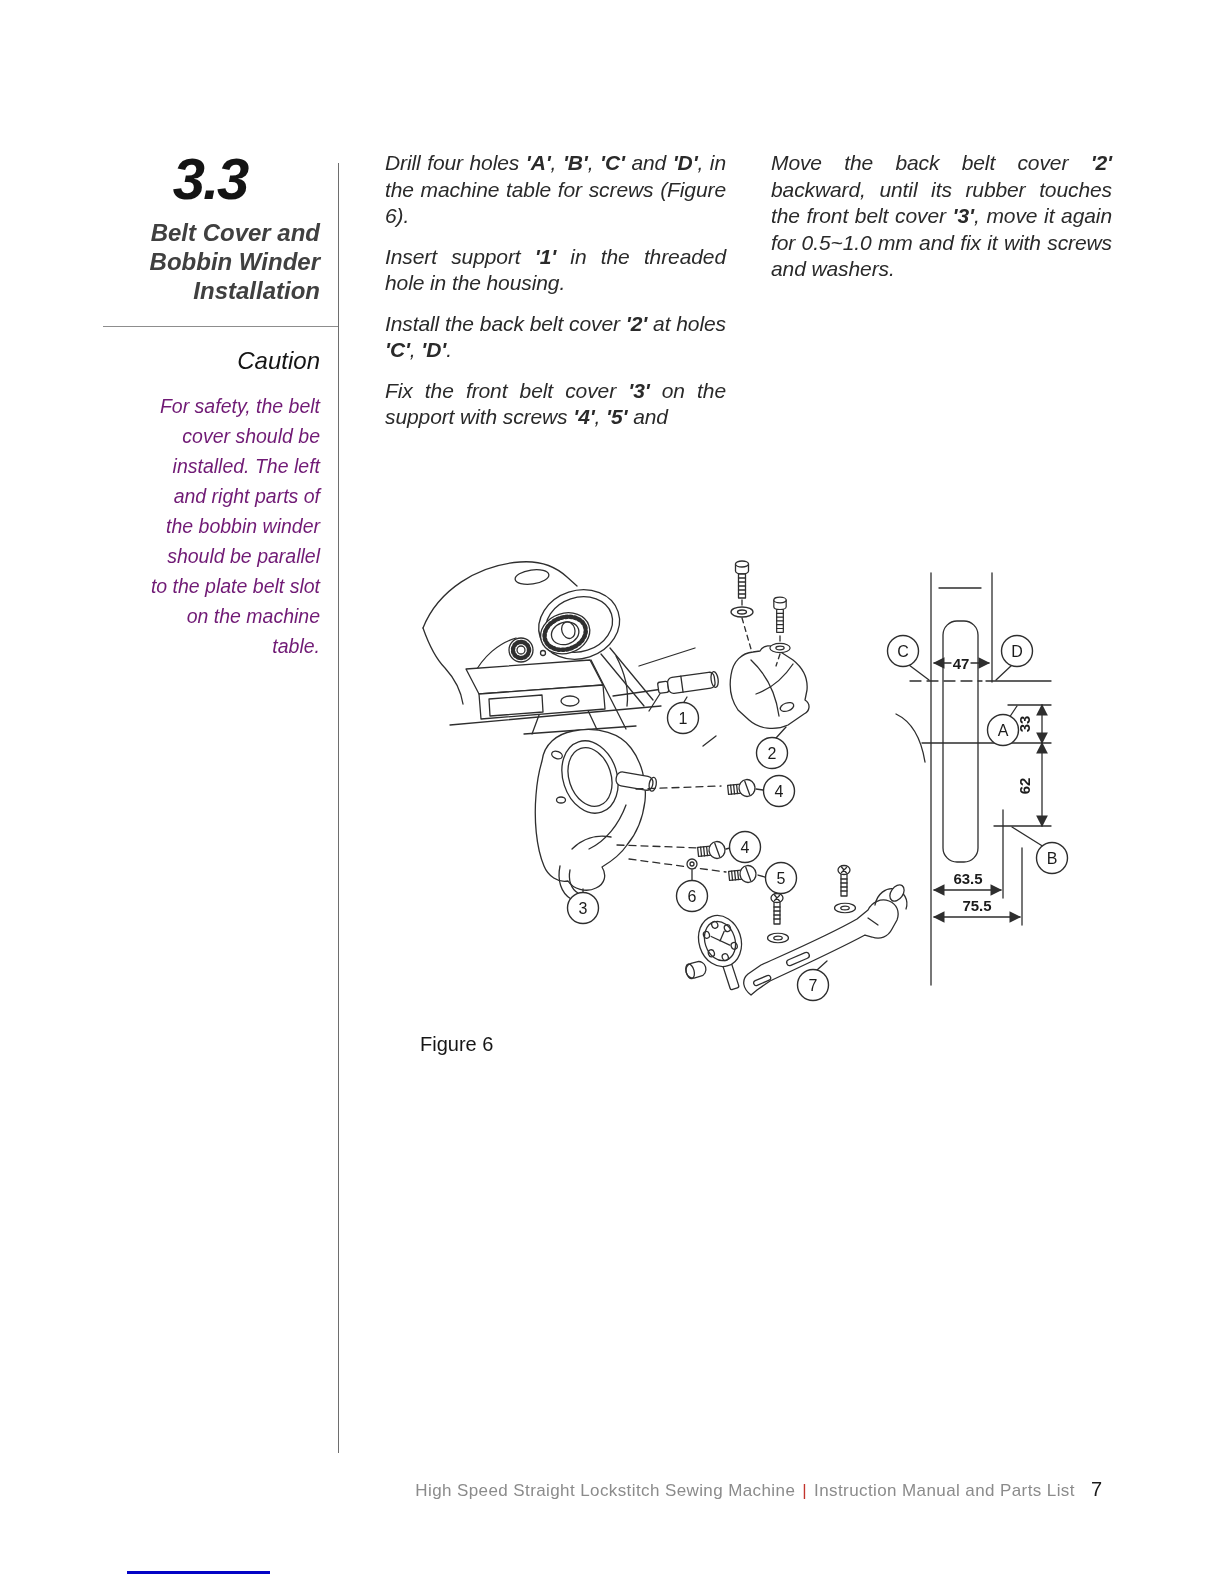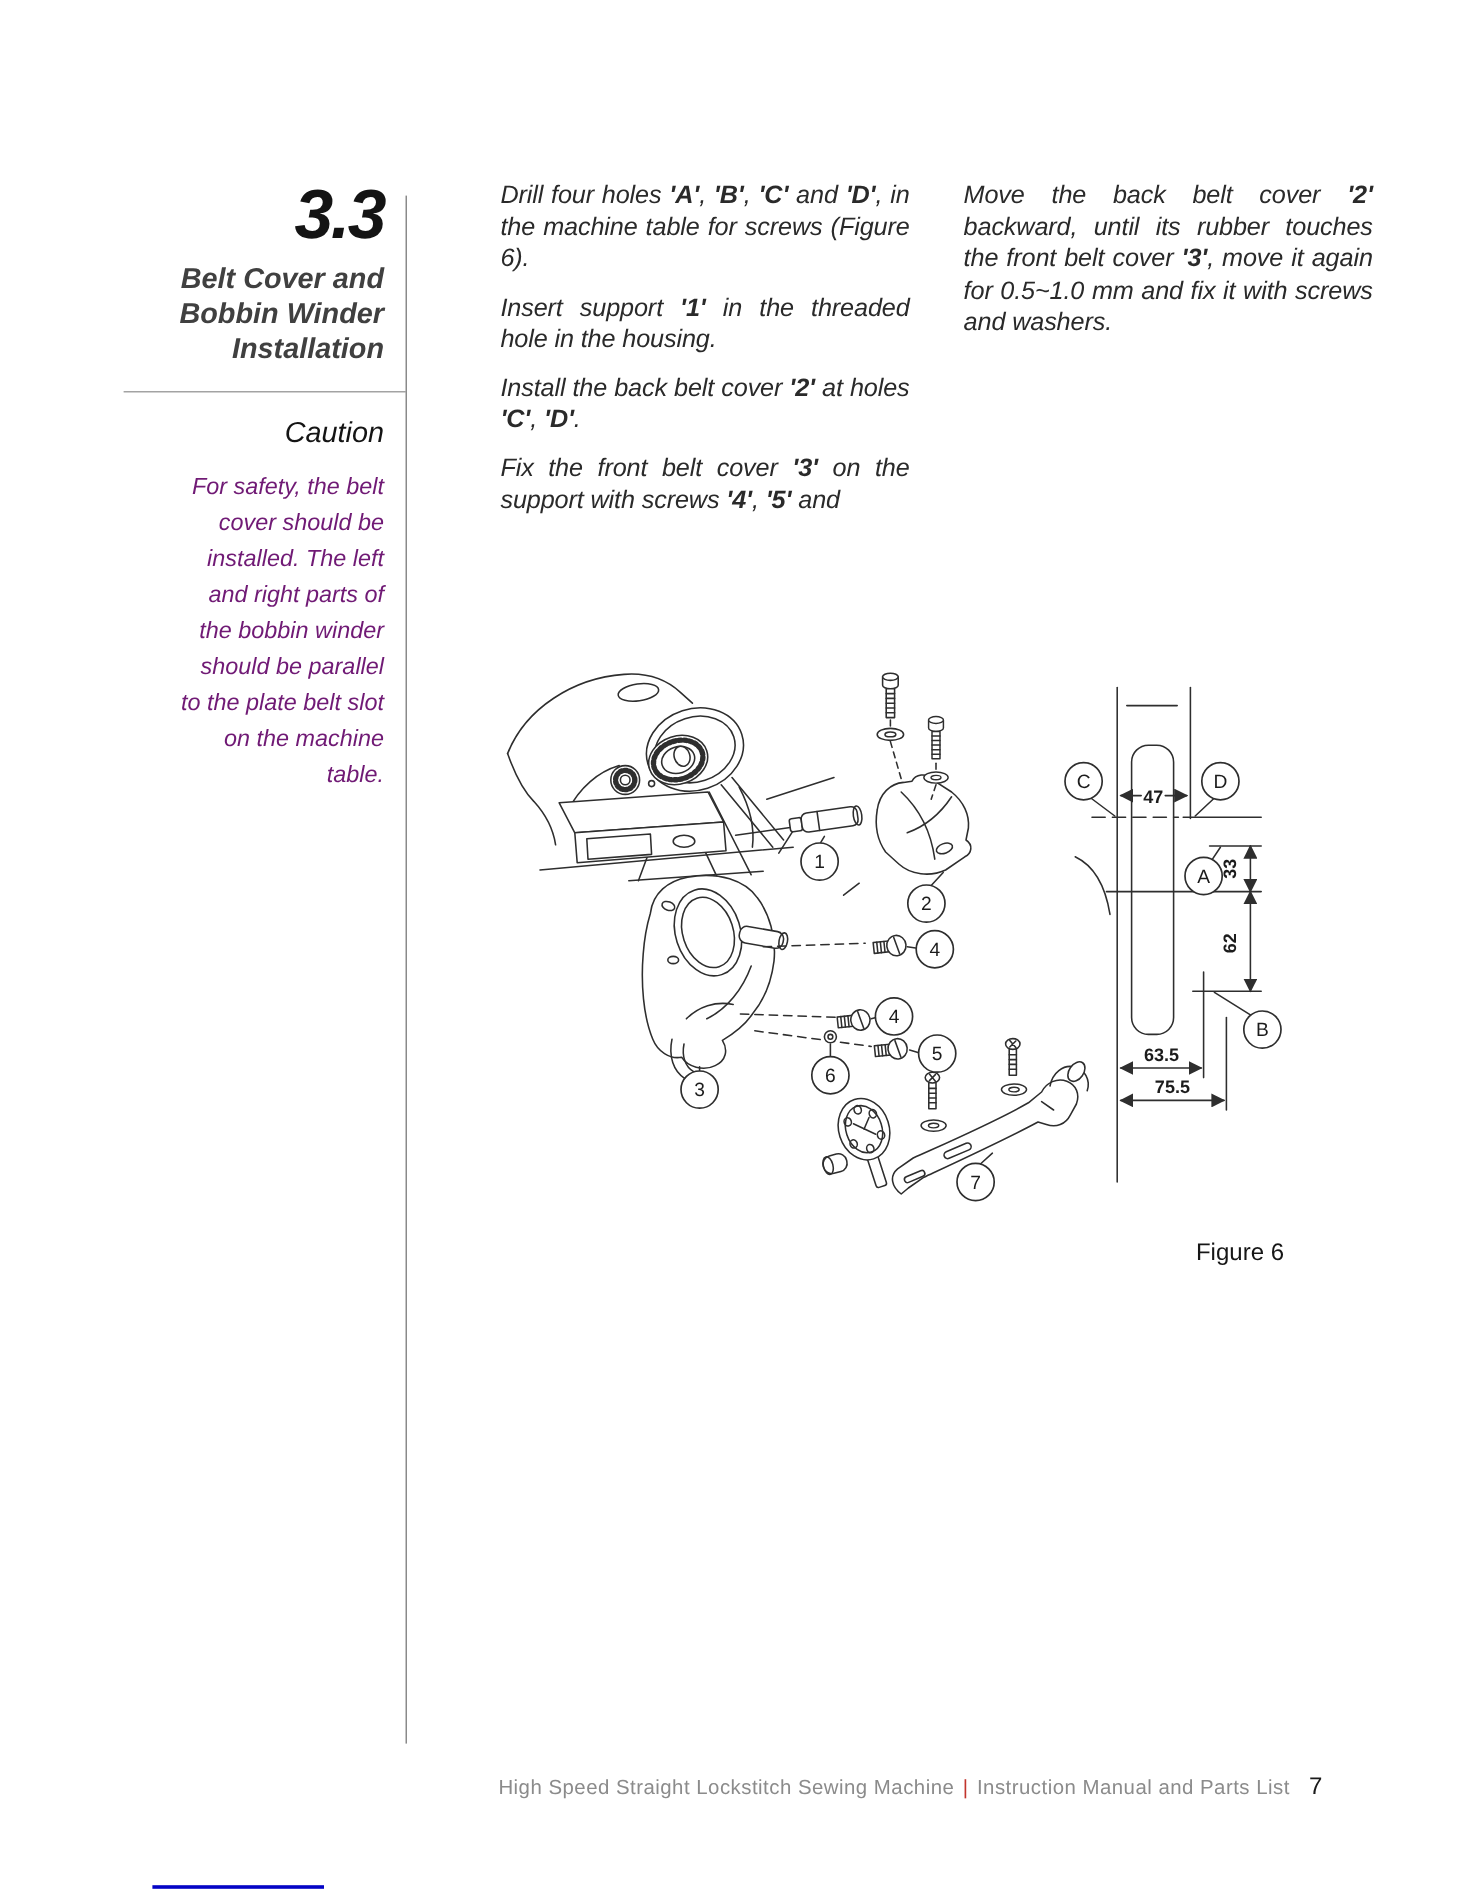--- a/index.html
+++ b/index.html
@@ -1,43 +1,43 @@
 <!DOCTYPE html>
 <html><head>
 <meta charset="utf-8">
 <style>
   html,body{margin:0;padding:0;background:#ffffff;}
   body{width:1224px;height:1584px;position:relative;overflow:hidden;
        font-family:"Liberation Sans",sans-serif;color:#262626;}
 
   .sidebar{position:absolute;left:100px;top:150px;width:220px;text-align:right;}
-  .sec-num{font-size:58px;font-weight:700;font-style:italic;color:#141414;line-height:1;letter-spacing:-2px;}
+  .sec-num{font-size:58px;font-weight:700;font-style:italic;color:#141414;line-height:1;letter-spacing:-2px;text-align:center;}
   .sec-title{margin-top:10px;font-size:24px;font-weight:700;font-style:italic;color:#404040;line-height:29px;}
   .side-rule{position:absolute;left:103px;top:326px;width:235px;height:0;border-top:1.6px solid #8d8d8d;}
   .caution-h{position:absolute;left:100px;top:347px;width:220px;text-align:right;
              font-size:24px;font-weight:400;font-style:italic;color:#141414;}
   .caution-t{position:absolute;left:148px;top:391px;width:172px;text-align:right;
              font-size:19.5px;font-style:italic;color:#701a75;line-height:30px;}
   .vrule{position:absolute;left:338px;top:163px;height:1290px;width:0;border-left:1.6px solid #6e6e6e;}
 
   .col{position:absolute;top:150px;width:341px;font-size:21px;font-style:italic;
-       color:#2a2a2a;line-height:26.5px;text-align:justify;letter-spacing:-0.1px;margin-left:32px;}
+       color:#2a2a2a;line-height:26.5px;text-align:justify;letter-spacing:-0.1px;}
   .col p{margin:0 0 14px 0;}
   .col b{font-weight:700;}
   .col1{left:385px;}
   .col2{left:771px;}
 
   .figure{position:absolute;left:420px;top:548px;width:690px;height:465px;}
   .figure svg{width:100%;height:100%;display:block;}
   .ln{stroke:#2e2e2e;stroke-width:1.3;fill:none;stroke-linecap:round;stroke-linejoin:round;}
   .callout circle{fill:#fff;stroke:#2e2e2e;stroke-width:1.4;}
   svg text{font-family:"Liberation Sans",sans-serif;font-size:16px;fill:#1c1c1c;}
   .dimtext{font-size:15px;font-weight:600;fill:#1c1c1c;}
 
-  .caption{position:absolute;left:420px;top:1033px;width:650px;text-align:right;
+  .caption{position:absolute;left:420px;top:1033px;width:650px;text-align:left;
            font-size:20px;color:#161616;}
 
   .footer{position:absolute;left:0;top:1478px;width:1102px;text-align:right;
           font-size:17px;color:#8b8b8b;letter-spacing:0.4px;white-space:nowrap;}
   .footer .sep{color:#c2342c;padding:0 7px;}
   .footer .pn{color:#1a1a1a;font-size:20px;margin-left:16px;letter-spacing:0;}
   .blue-line{position:absolute;left:127px;top:1571px;width:143px;height:2.5px;background:#0404c6;}
 </style>
 </head>
 <body>

